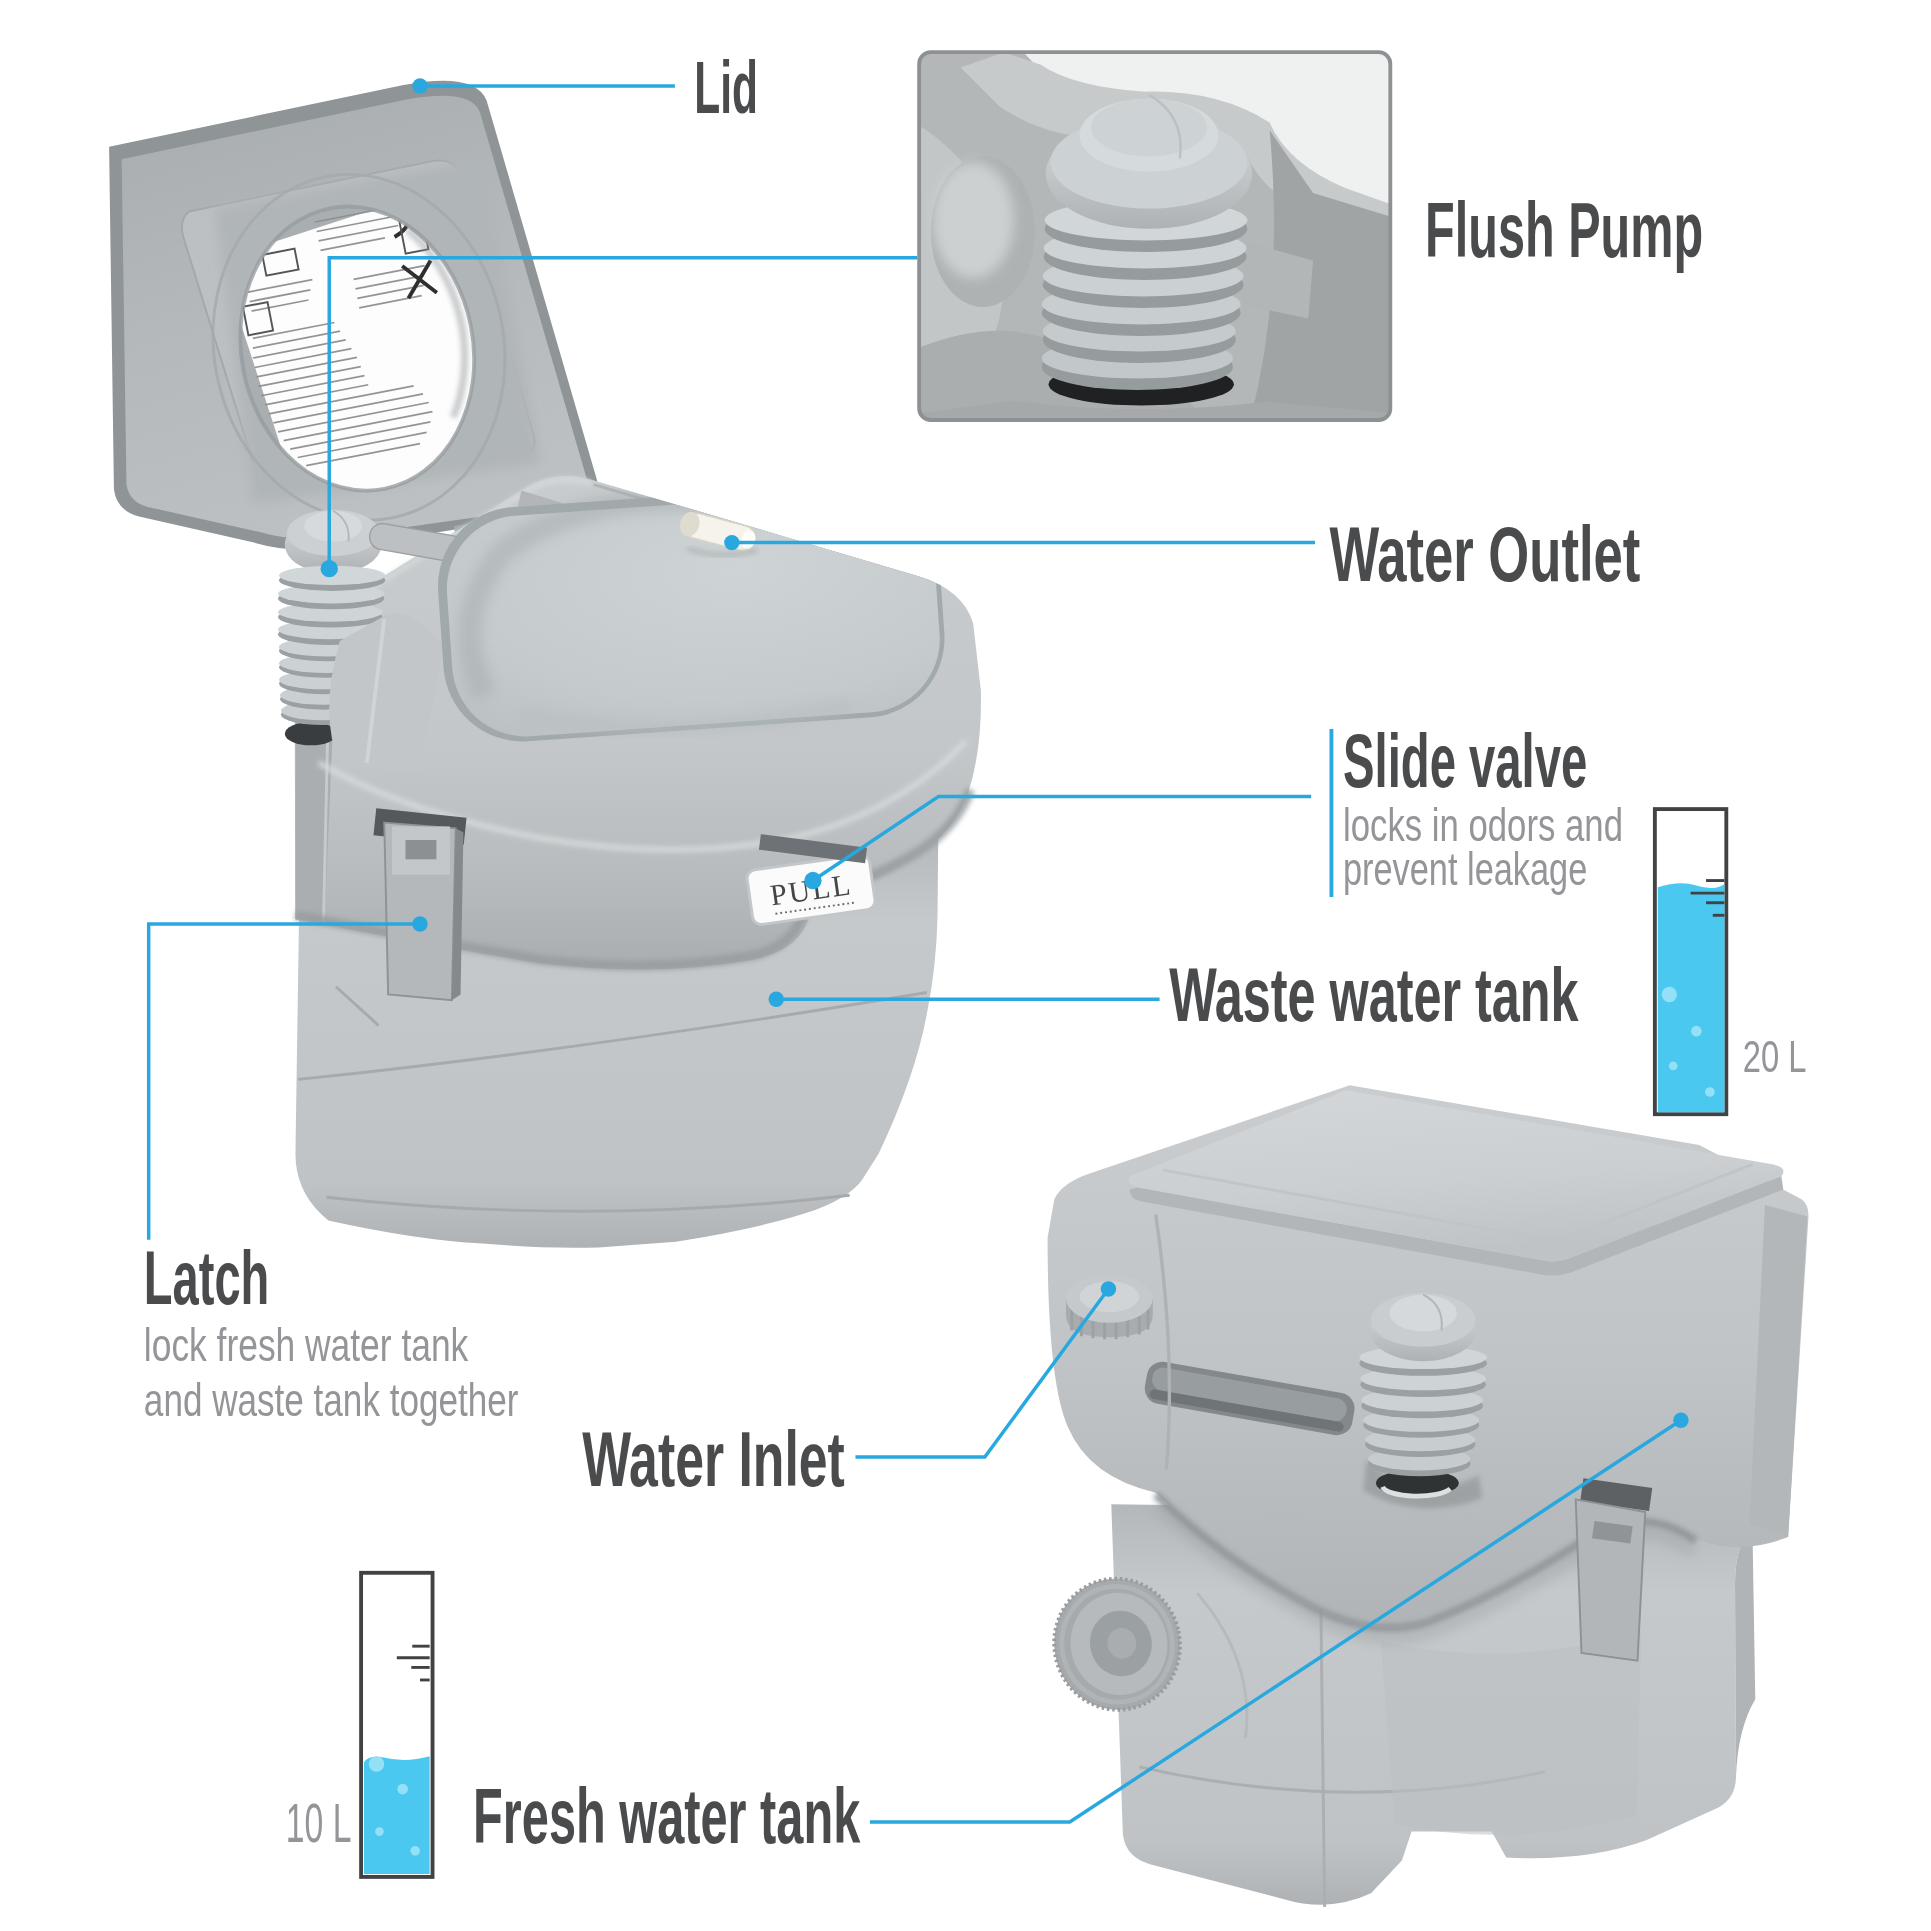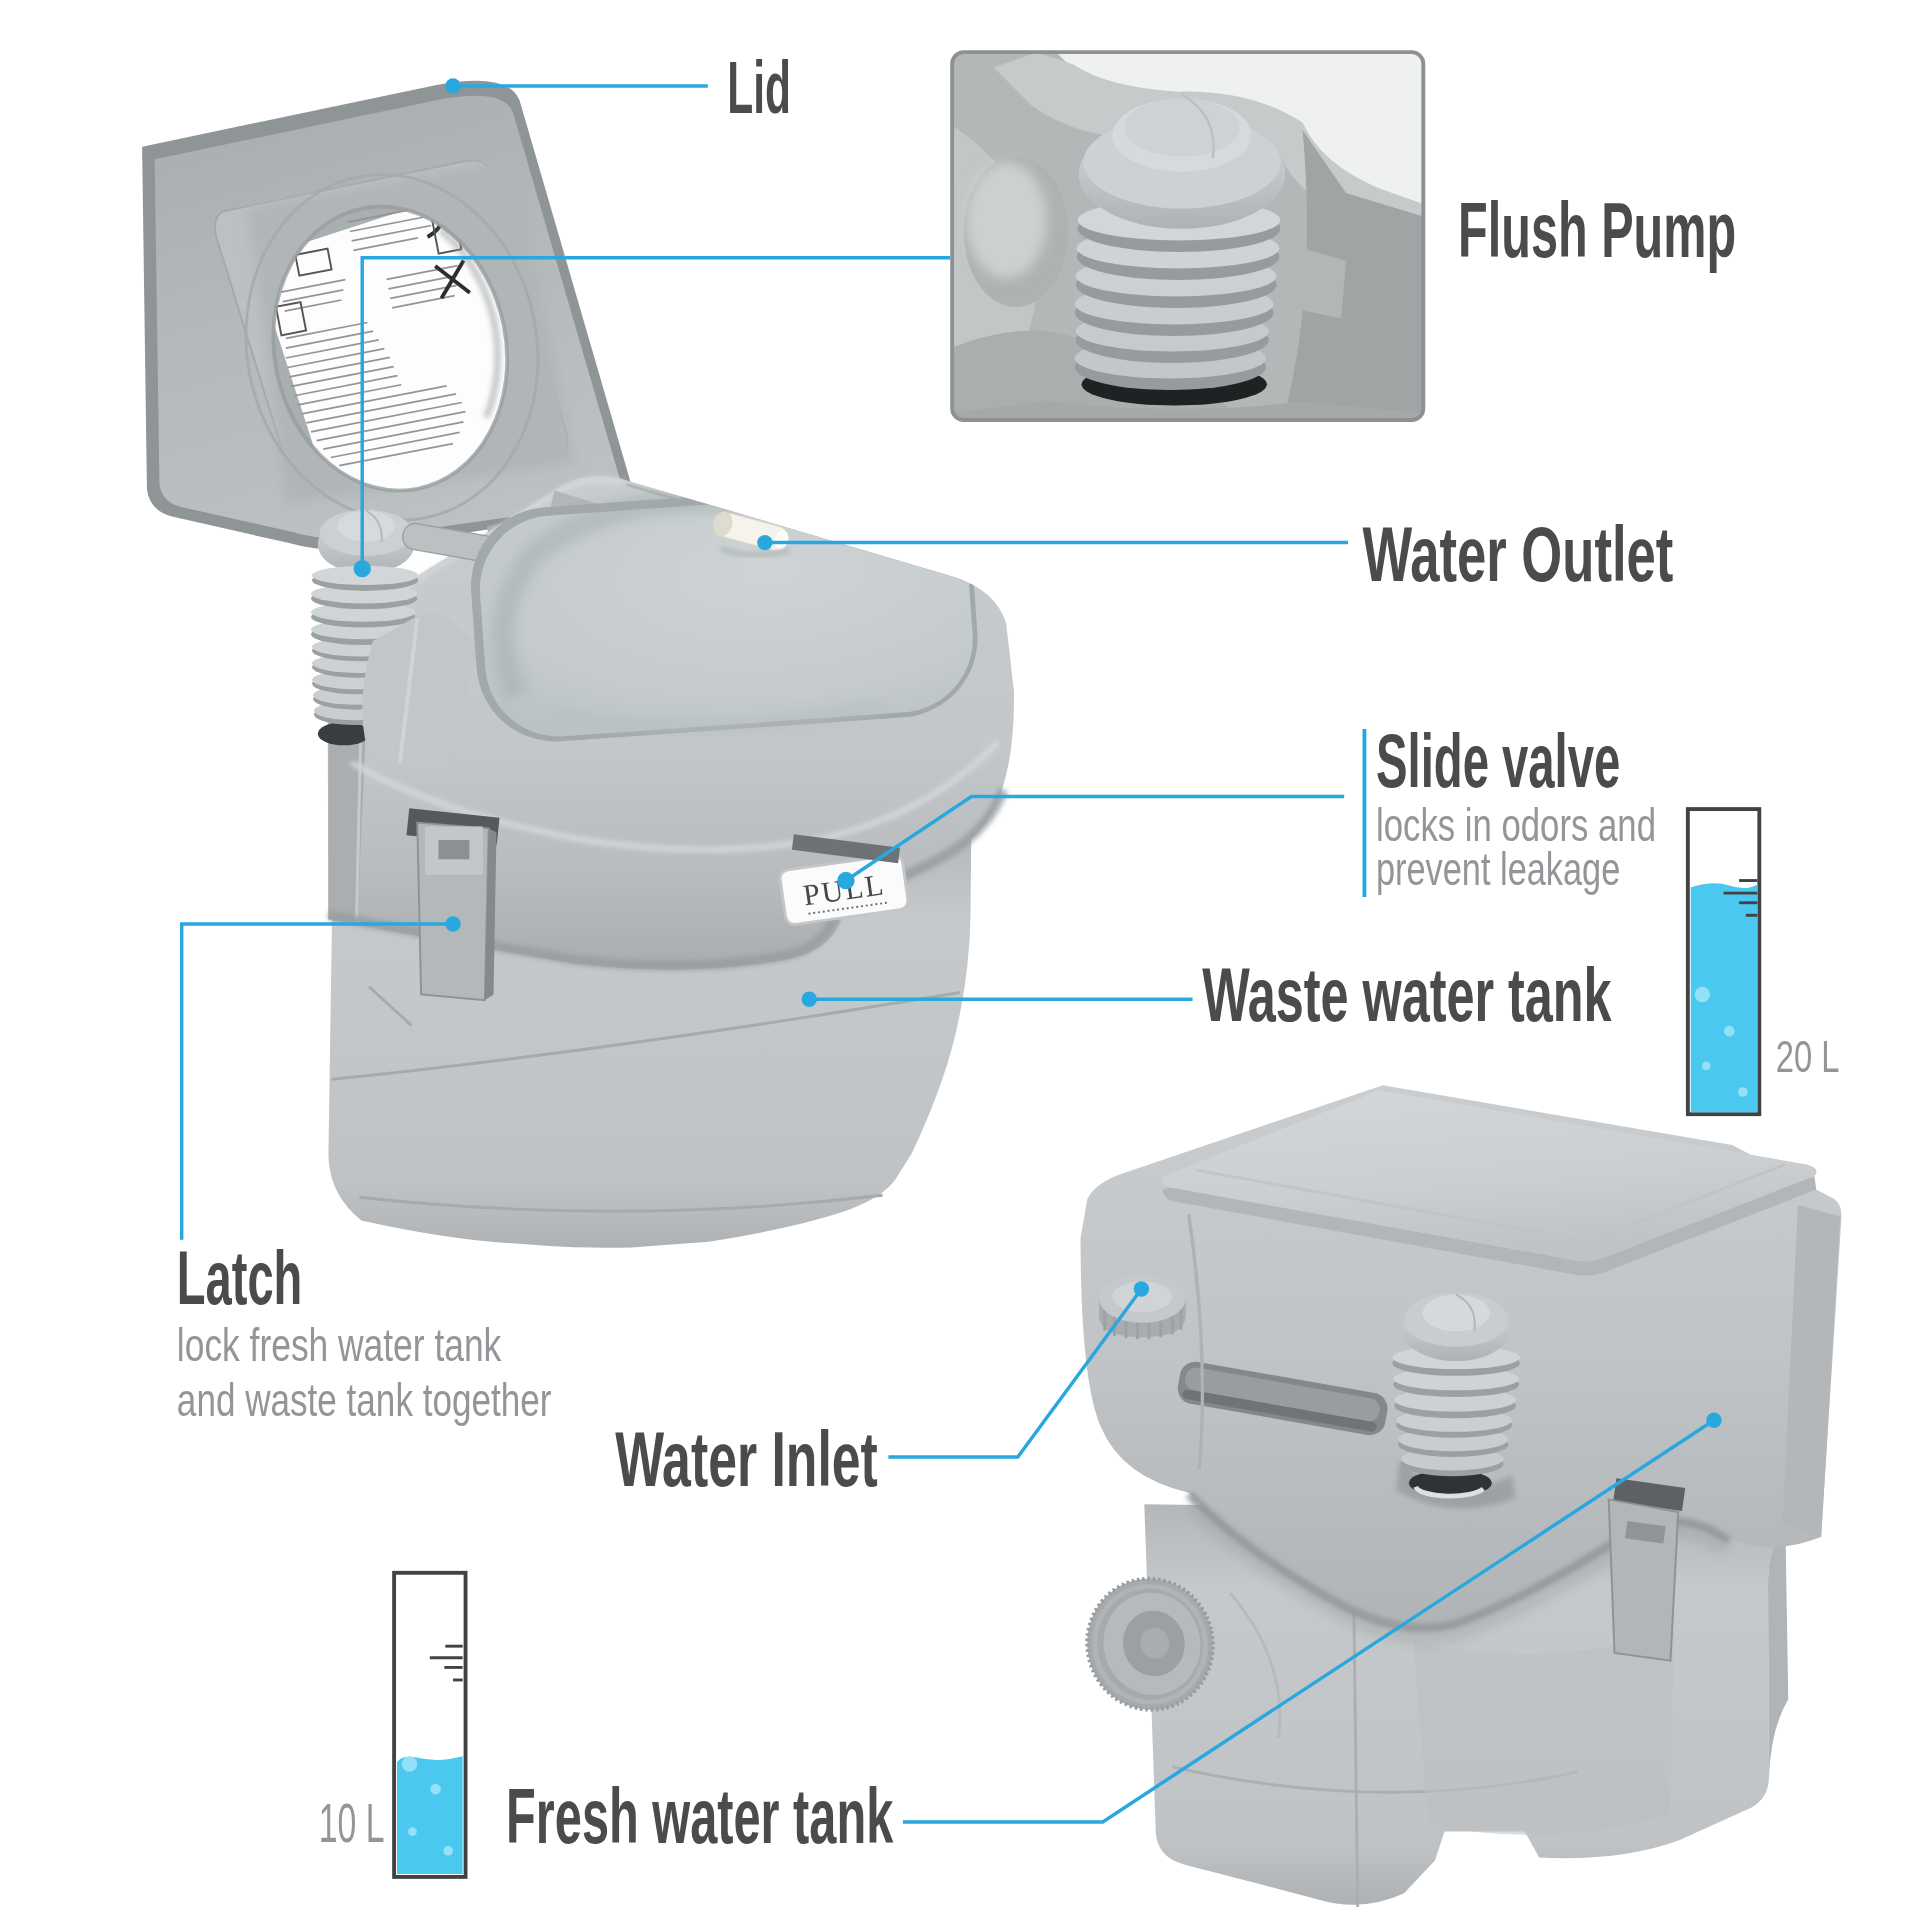--- a/index.html
+++ b/index.html
@@ -1,16 +1,16 @@
 <!DOCTYPE html>
 <html><head>
 <meta charset="utf-8">
 <style>
 html,body{margin:0;padding:0;background:#fff;}
-#page{width:1708px;height:1931px;position:relative;font-family:"Liberation Sans",sans-serif;padding-left:33px;}
+#page{width:1708px;height:1931px;position:relative;font-family:"Liberation Sans",sans-serif;}
 svg{display:block;}
 </style>
 </head>
 <body>
 <div id="page">
 <svg width="1931" height="1931" viewBox="0 0 2000 2000">
 <rect x="0" y="0" width="2000" height="2000" fill="#ffffff"></rect>
 <defs>
   <linearGradient id="bodyG" x1="0" y1="0" x2="0" y2="1">
     <stop offset="0" stop-color="#cbcfd1"></stop>

